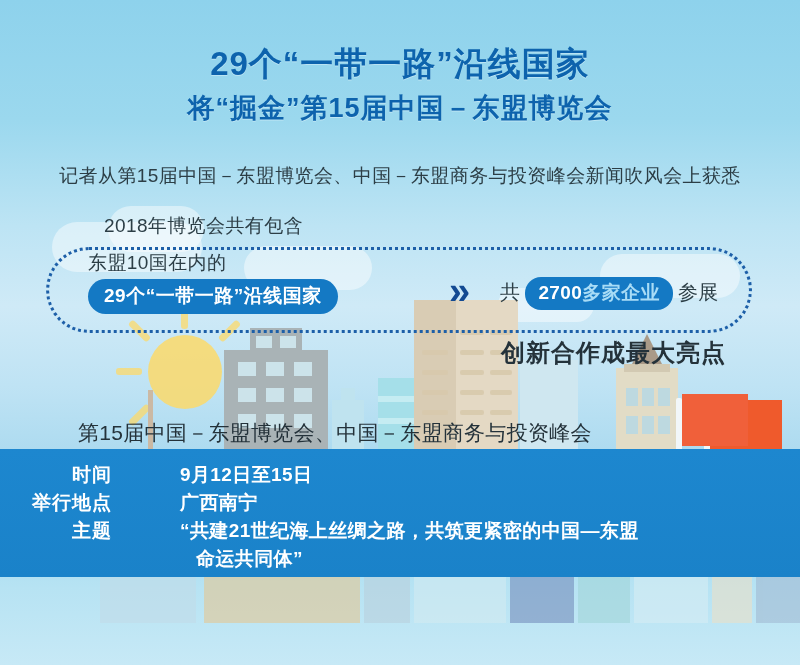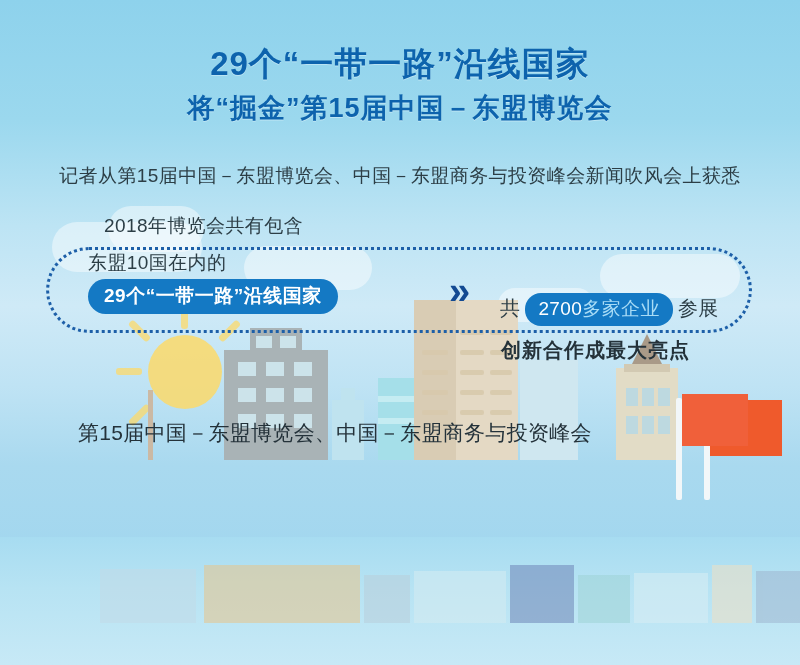--- a/index.html
+++ b/index.html
@@ -60,29 +60,29 @@
   .chev{
     position:absolute;left:449px;top:272px;
     font-size:38px;font-weight:bold;color:#134a92;line-height:38px;
   }
   .co-right{
     position:absolute;left:500px;top:277px;white-space:nowrap;
     font-size:20px;color:#2c3e46;letter-spacing:.4px;
   }
   .pill2{
     display:inline-block;background:#1479c4;border-radius:16px;
-    padding:3px 13px 4px 13px;font-size:19px;font-weight:normal;
-    vertical-align:middle;margin:16px 5px;
+    padding:3px 13px 4px 13px;font-size:19px;font-weight:bold;
+    vertical-align:middle;margin:0 5px;
   }
   .pill2 .num{color:#ffffff;}
   .pill2 .suf{color:#a8dcf6;}
 
   .highlight{
     position:absolute;left:501px;top:337px;white-space:nowrap;
-    font-size:20px;font-weight:bold;color:#24323a;letter-spacing:1px;
+    font-size:24px;font-weight:bold;color:#24323a;letter-spacing:1px;
   }
   .eventline{
     position:absolute;left:78px;top:419px;white-space:nowrap;
     font-size:21px;color:#24323a;letter-spacing:.3px;
   }
 
   
   .pole{position:absolute;width:6px;background:#f2f7f9;border-radius:2px;}
   .flag{position:absolute;background:#ef5a2c;}
 
@@ -239,15 +239,32 @@
 
   <div class="chev">»</div>
 
   <div class="co-right">
     <span>共</span><span class="pill2"><span class="num">2700</span><span class="suf">多家企业</span></span><span>参展</span>
   </div>
 
   <div class="highlight">创新合作成最大亮点</div>
   <div class="eventline">第15届中国－东盟博览会、中国－东盟商务与投资峰会</div>
 
+  <div class="panel">
+    <div>
+      <div class="lbl" style="left:0;top:13px;">时间</div>
+      <div class="val" style="top:13px;">9月12日至15日</div>
+    </div>
+    <div>
+      <div class="lbl" style="left:0;top:41px;">举行地点</div>
+      <div class="val" style="top:41px;">广西南宁</div>
+    </div>
+    <div>
+      <div class="lbl" style="left:0;top:69px;">主题</div>
+      <div class="val" style="top:69px;">“共建21世纪海上丝绸之路，共筑更紧密的中国—东盟</div>
+    </div>
+    <div>
+      <div class="val" style="left:196px;top:97px;">命运共同体”</div>
+    </div>
+  </div>
 
 
 </div>
 
 </body></html>

